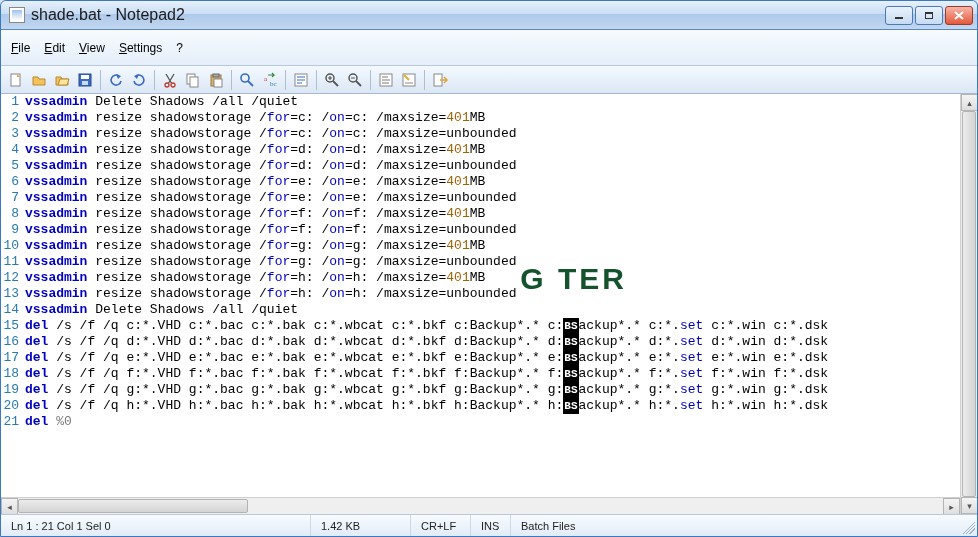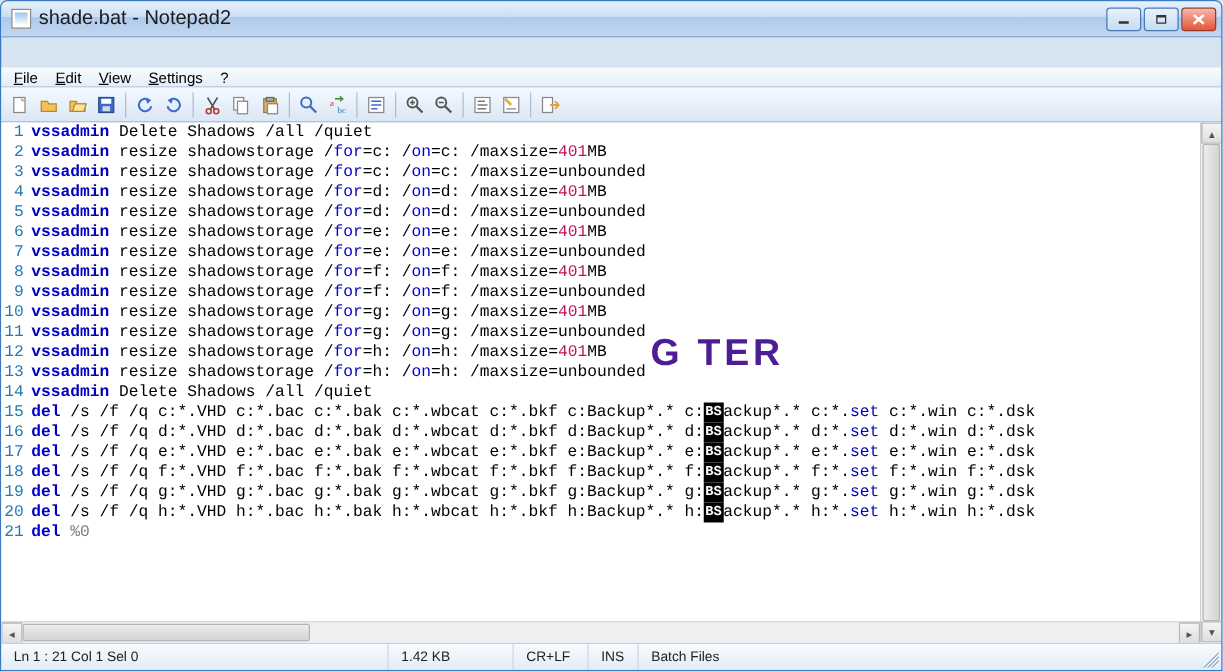--- a/index.html
+++ b/index.html
@@ -47,27 +47,26 @@
     display:flex; align-items:center; justify-content:center;
     font-size:10px;
   }
   .win-btn.close { background: linear-gradient(to bottom,#f7b6a8,#e4573a); color:#fff; border-color:#9a3b29;}
   .win-btn .sq { width:8px;height:7px;border:1px solid #333;border-top-width:2px;}
   .win-btn .mn { width:8px;height:0;border-top:2px solid #333; margin-top:5px;}
   .win-btn.close svg { stroke:#fff; }
 
   
   .menubar {
-    height: 16px;
+    height: 36px;
     background: linear-gradient(to bottom,#f7fbff,#e4eef9);
     border-bottom: 1px solid #b8c9de;
     display:flex; align-items:center;
     padding: 0 3px;
     font-size: 12px;
-    margin-top: 24px;
   }
   .menubar .mitem { padding: 2px 7px; cursor: default; }
   .menubar .mitem u { text-decoration: underline; }
 
   
   .toolbar {
     height: 28px;
     background: linear-gradient(to bottom,#f4f9ff,#dbe7f5);
     border-bottom: 1px solid #a7b9cf;
     display:flex; align-items:center;
@@ -115,37 +114,37 @@
   }
   .gutter div { height:16px; }
   .code {
     flex:1;
     white-space: pre;
     padding-left: 2px;
   }
   .code .row { height:16px; display:flex; align-items:center; white-space:pre; }
   .kw  { color: #0000c0; font-weight: bold; }
   .kw2 { color: #0000c0; font-weight: normal; }
-  .num { color: #be185d; }
+  .num { color: #a16207; }
   .txt { color: #000; }
   .str { color: #7a7a7a; }
   .eof-sel {
     background: #e2e2e2;
     display:inline-block;
     width: 10px;
   }
   .bad { background:#000; color:#fff; padding:0 1px; font-weight:bold; font-size:11px; }
 
   
   .watermark {
     position:absolute;
     right: 350px; top: 172px;
     font-size: 30px;
     font-family: Arial, sans-serif;
-    color: #4c1d95;
+    color: #14532d;
     font-weight:600;
     pointer-events:none;
     line-height:26px;
     letter-spacing:3px;
   }
 
   
   .hscroll {
     height: 17px;
     background: #efefef;

